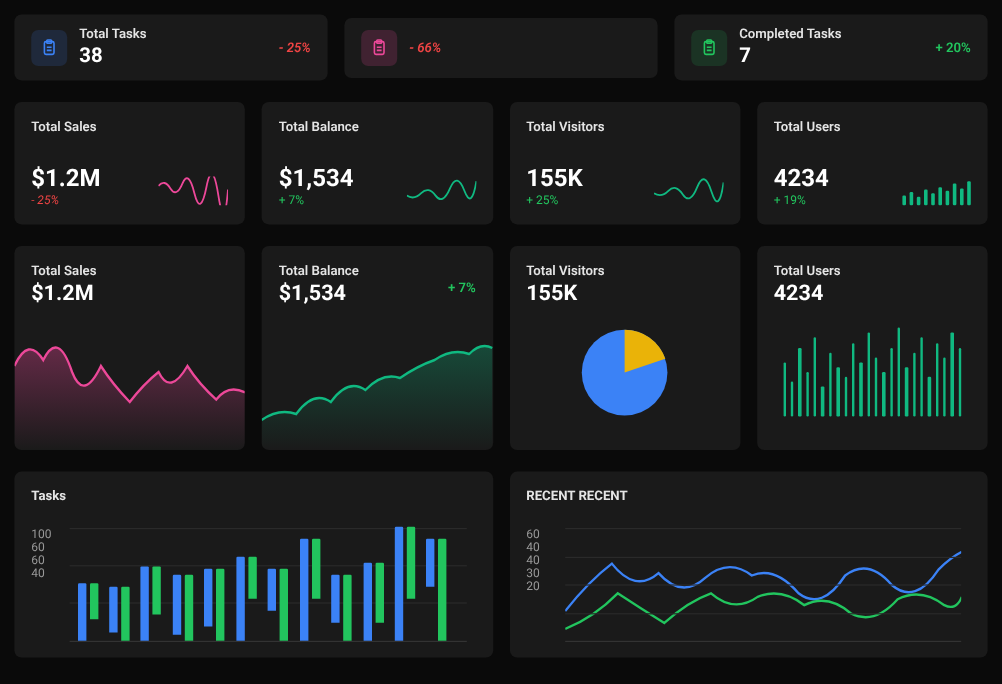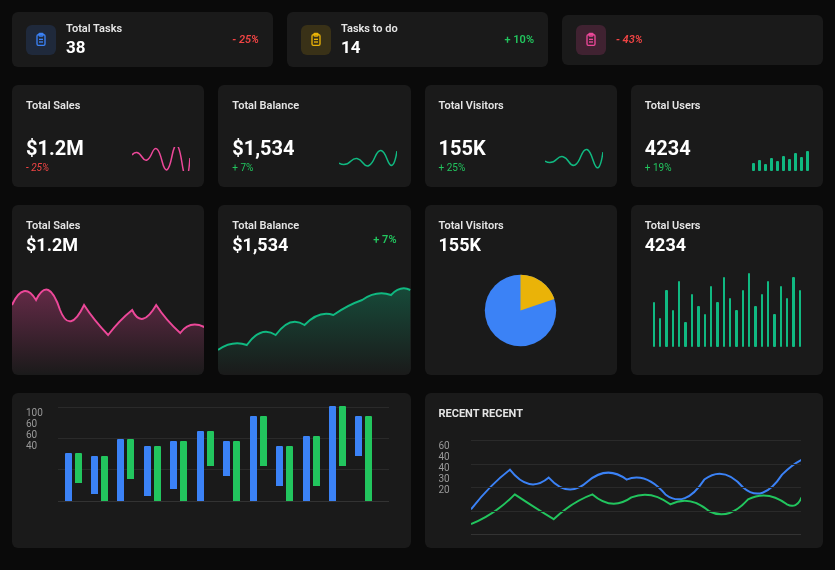--- a/index.html
+++ b/index.html
@@ -77,44 +77,44 @@
           <line x1="9" y1="15" x2="15" y2="15"></line>
         </svg>
     </div>
     <div class="task-info">
       <div class="task-title">Total Tasks</div>
       <div class="task-val">38</div>
     </div>
     <div class="task-delta neg">- 25%</div>
   </div>
   <div class="card task-card">
-    <div class="task-icon ic-yellow">
-      <svg viewBox="0 0 24 24" fill="none" stroke="#eab308" stroke-width="2">
-          <rect x="6" y="4" width="12" height="16" rx="2"></rect>
-          <rect x="9" y="2" width="6" height="4" rx="1"></rect>
-          <line x1="9" y1="11" x2="15" y2="11"></line>
-          <line x1="9" y1="15" x2="15" y2="15"></line>
-        </svg>
-    </div>
-    <div class="task-info">
-      <div class="task-title">Tasks to do</div>
-      <div class="task-val">14</div>
-    </div>
-    <div class="task-delta pos">+ 10%</div>
-  </div>
-  <div class="card task-card">
     <div class="task-icon ic-pink">
       <svg viewBox="0 0 24 24" fill="none" stroke="#ec4899" stroke-width="2">
           <rect x="6" y="4" width="12" height="16" rx="2"></rect>
           <rect x="9" y="2" width="6" height="4" rx="1"></rect>
           <line x1="9" y1="11" x2="15" y2="11"></line>
           <line x1="9" y1="15" x2="15" y2="15"></line>
         </svg>
     </div>
-    <div class="task-delta neg">- 43%</div>
+    <div class="task-delta neg">- 66%</div>
+  </div>
+  <div class="card task-card">
+    <div class="task-icon ic-green">
+      <svg viewBox="0 0 24 24" fill="none" stroke="#22c55e" stroke-width="2">
+          <rect x="6" y="4" width="12" height="16" rx="2"></rect>
+          <rect x="9" y="2" width="6" height="4" rx="1"></rect>
+          <line x1="9" y1="11" x2="15" y2="11"></line>
+          <line x1="9" y1="15" x2="15" y2="15"></line>
+        </svg>
+    </div>
+    <div class="task-info">
+      <div class="task-title">Completed Tasks</div>
+      <div class="task-val">7</div>
+    </div>
+    <div class="task-delta pos">+ 20%</div>
   </div>
 </div>
 
 <div class="row">
   <div class="card">
     <div class="stat-title">Total Sales</div>
     <div class="stat-val">$1.2M</div>
     <div class="stat-delta neg">- 25%</div>
     <div class="spark">
       <svg width="58" height="24" viewBox="0 0 58 24">
@@ -230,20 +230,21 @@
       <div style="height:75%"></div>
         <div style="height:60%"></div>
         <div style="height:85%"></div>
         <div style="height:70%"></div>
     </div>
   </div>
 </div>
 
 <div class="row2">
   <div class="card card-chart">
+    <div class="sect-title">Tasks</div>
     <div class="tasks-chart">
       <div class="yaxis">
         <span>100</span>
           <span>60</span>
           <span>60</span>
           <span>40</span>
       </div>
       <div class="plot">
         <div class="grid-line" style="top:0"></div>
         <div class="grid-line" style="top:33%"></div>

